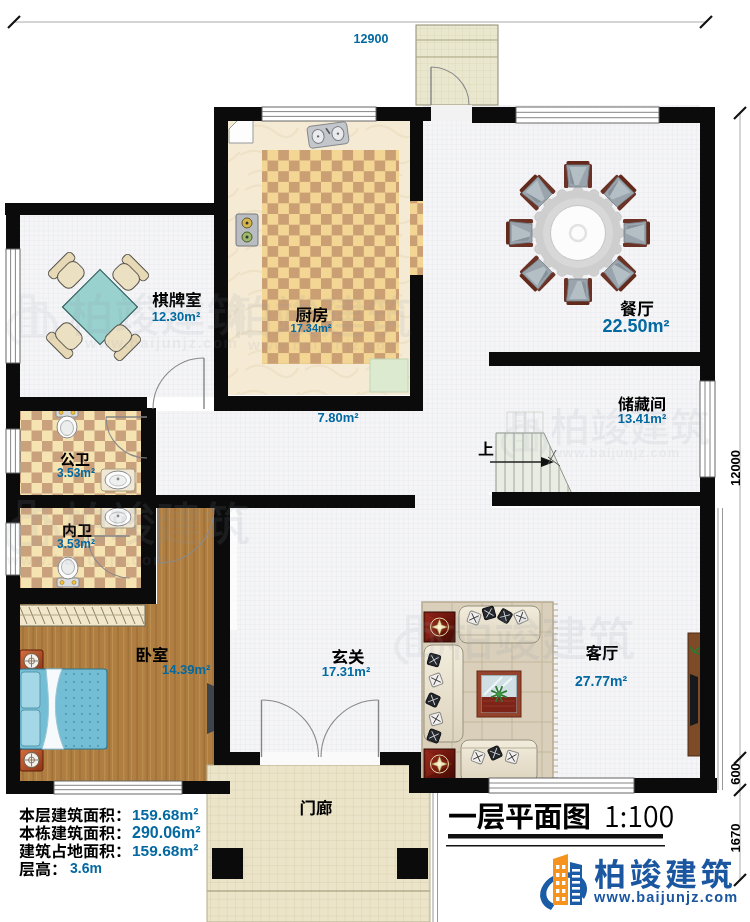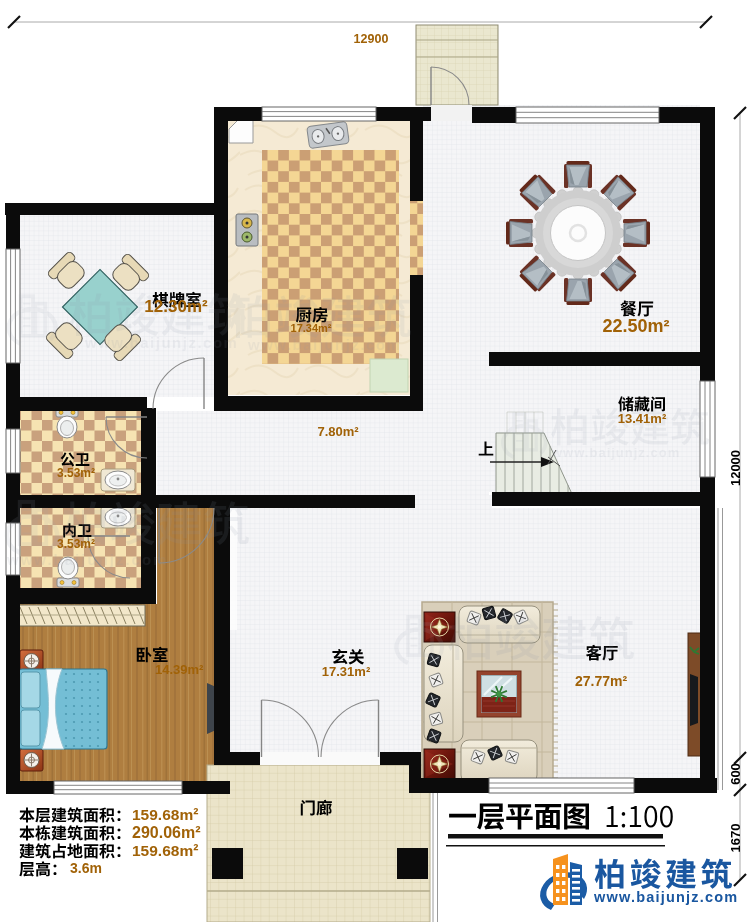--- a/index.html
+++ b/index.html
@@ -1,17 +1,17 @@
 <!DOCTYPE html>
 <html><head><meta charset="utf-8">
 <style>
 html,body{margin:0;padding:0;width:750px;height:922px;overflow:hidden;background:#fff}
 #page{position:relative;width:750px;height:922px;font-family:"Liberation Sans",sans-serif}
 #bg{position:absolute;left:0;top:0}
-.num{position:absolute;font-weight:bold;color:#a16207;white-space:nowrap;transform:translateX(-0%);line-height:1}
+.num{position:absolute;font-weight:bold;color:#0369a1;white-space:nowrap;transform:translateX(-0%);line-height:1}
 .num[style*="left:176px"],.num[style*="left:311px"],.num[style*="left:636px"],.num[style*="left:642px"],.num[style*="left:76px"],.num[style*="left:151px"],.num[style*="left:346px"],.num[style*="left:601px"],.num[style*="left:338px"],.num[style*="left:371px"]{transform:translateX(-50%)}
 .rnum{position:absolute;left:728px;font-weight:bold;font-size:13px;color:#000;transform:rotate(-90deg) translateX(-50%);transform-origin:left top;white-space:nowrap}
 </style></head>
 <body>
 <div id="page">
     <div id="bg"><svg width="750" height="922" viewBox="0 0 750 922">
 <defs>
 <pattern id="tile" width="4.8" height="4.8" patternUnits="userSpaceOnUse">
  <rect width="4.8" height="4.8" fill="#f5f5f7"></rect>
  <path d="M0 0H4.8M0 0V4.8" stroke="#e2e3e9" stroke-width="0.7" fill="none"></path>
@@ -611,30 +611,30 @@
             <path d="M30 95 A38 30 0 1 1 78 88"></path>
             <rect x="30" y="18" width="20" height="64" stroke-width="6"></rect>
             <rect x="54" y="30" width="16" height="52" stroke-width="6"></rect>
             <path d="M34 30h12M34 42h12M34 54h12M34 66h12" stroke-width="3"></path>
           </g>
           <g transform="translate(447.0,656.0)" fill="#8a93a4">
             <path d="M2.0 -30.7H17.7V-26.6H2.0ZM8.2 -39.6H12.3V4.0H8.2ZM7.9 -28.0 11.1 -27.2Q10.6 -24.4 9.8 -21.3Q9.1 -18.2 8.1 -15.2Q7.1 -12.1 6.0 -9.5Q4.9 -6.8 3.7 -4.9Q3.3 -5.9 2.6 -7.1Q1.9 -8.2 1.3 -9.0Q2.4 -10.8 3.4 -13.1Q4.4 -15.3 5.3 -17.9Q6.2 -20.5 6.9 -23.1Q7.5 -25.7 7.9 -28.0ZM12.3 -26.4Q12.6 -25.9 13.3 -24.9Q14.0 -23.9 14.7 -22.6Q15.5 -21.3 16.3 -20.0Q17.1 -18.7 17.7 -17.7Q18.3 -16.7 18.5 -16.2L15.5 -12.6Q15.0 -13.7 14.3 -15.3Q13.6 -16.9 12.8 -18.6Q12.0 -20.3 11.2 -21.8Q10.5 -23.3 10.0 -24.3ZM20.0 -31.3H42.9V3.5H38.3V-27.1H24.5V3.8H20.0ZM22.5 -17.2H40.3V-13.0H22.5ZM22.5 -3.0H40.3V1.3H22.5ZM29.0 -39.6 34.3 -39.0Q33.5 -36.3 32.5 -33.5Q31.6 -30.7 30.7 -28.8L26.6 -29.5Q27.1 -30.9 27.6 -32.7Q28.1 -34.5 28.4 -36.3Q28.8 -38.1 29.0 -39.6Z M49.4 -31.1H65.1V-27.0H49.4ZM49.1 -4.9Q52.0 -5.6 56.1 -6.5Q60.3 -7.5 64.5 -8.5L64.9 -4.4Q61.0 -3.4 57.1 -2.4Q53.2 -1.3 50.0 -0.5ZM50.8 -24.3 54.0 -25.1Q54.6 -22.4 55.1 -19.5Q55.5 -16.6 55.8 -13.8Q56.1 -11.0 56.2 -8.7L52.7 -8.0Q52.7 -10.2 52.4 -13.1Q52.1 -15.9 51.7 -18.8Q51.3 -21.8 50.8 -24.3ZM59.6 -25.3 63.5 -24.6Q63.2 -22.2 62.8 -19.7Q62.4 -17.1 62.0 -14.6Q61.6 -12.0 61.1 -9.8Q60.7 -7.5 60.3 -5.7L57.2 -6.4Q57.6 -8.2 57.9 -10.6Q58.3 -13.0 58.6 -15.5Q59.0 -18.1 59.2 -20.6Q59.5 -23.1 59.6 -25.3ZM53.7 -38.1 57.3 -39.3Q58.1 -37.7 58.9 -35.9Q59.7 -34.1 60.1 -32.7L56.4 -31.3Q56.0 -32.7 55.2 -34.6Q54.4 -36.5 53.7 -38.1ZM80.1 -36.0 83.4 -37.8Q84.8 -36.3 86.4 -34.4Q88.0 -32.6 89.4 -30.8Q90.8 -29.1 91.7 -27.8L88.3 -25.7Q87.5 -27.0 86.1 -28.8Q84.7 -30.6 83.1 -32.5Q81.6 -34.4 80.1 -36.0ZM67.5 -26.1Q67.4 -26.6 67.2 -27.3Q66.9 -28.0 66.7 -28.8Q66.4 -29.5 66.2 -30.1Q66.8 -30.2 67.4 -30.7Q68.1 -31.1 68.8 -31.9Q69.4 -32.3 70.5 -33.6Q71.6 -34.9 73.0 -36.6Q74.3 -38.3 75.4 -40.1L79.7 -38.8Q78.2 -36.8 76.6 -34.8Q75.0 -32.9 73.3 -31.2Q71.6 -29.5 70.0 -28.2V-28.2Q70.0 -28.2 69.6 -28.0Q69.2 -27.8 68.8 -27.5Q68.3 -27.1 67.9 -26.8Q67.5 -26.4 67.5 -26.1ZM67.5 -26.1 67.4 -29.3 69.6 -30.6 86.7 -32.0Q86.8 -31.2 87.1 -30.2Q87.3 -29.2 87.5 -28.6Q82.5 -28.1 79.2 -27.8Q75.8 -27.4 73.7 -27.2Q71.5 -27.0 70.3 -26.8Q69.1 -26.6 68.5 -26.5Q67.9 -26.3 67.5 -26.1ZM74.8 -19.8 78.7 -18.8Q77.0 -14.8 74.0 -11.6Q71.1 -8.3 67.8 -6.2Q67.5 -6.6 67.0 -7.1Q66.5 -7.7 65.9 -8.3Q65.3 -8.8 64.9 -9.2Q68.1 -11.0 70.7 -13.7Q73.3 -16.5 74.8 -19.8ZM84.8 -15.4H85.6L86.4 -15.6L89.2 -14.3Q87.7 -10.4 85.3 -7.4Q82.9 -4.4 79.8 -2.2Q76.7 0.0 73.1 1.6Q69.5 3.1 65.6 4.1Q65.3 3.3 64.7 2.2Q64.0 1.2 63.4 0.5Q67.0 -0.2 70.3 -1.5Q73.6 -2.8 76.5 -4.7Q79.4 -6.6 81.5 -9.1Q83.6 -11.7 84.8 -14.8ZM73.1 -13.4Q74.8 -10.0 77.6 -7.2Q80.4 -4.5 84.2 -2.5Q88.0 -0.6 92.6 0.3Q92.1 0.8 91.6 1.4Q91.1 2.1 90.6 2.8Q90.2 3.4 89.9 4.0Q85.1 2.8 81.3 0.5Q77.4 -1.8 74.5 -5.0Q71.6 -8.3 69.7 -12.4ZM74.1 -15.4H85.9V-11.9H71.5ZM80.4 -24.6 83.4 -26.9Q85.0 -25.7 86.7 -24.3Q88.5 -22.8 90.1 -21.4Q91.8 -20.0 92.8 -18.9L89.7 -16.3Q88.7 -17.5 87.2 -18.9Q85.6 -20.4 83.8 -21.9Q82.1 -23.4 80.4 -24.6ZM73.4 -26.2 77.2 -24.6Q75.9 -23.1 74.3 -21.4Q72.6 -19.7 70.9 -18.2Q69.2 -16.7 67.7 -15.5Q67.4 -15.9 66.9 -16.5Q66.3 -17.1 65.8 -17.7Q65.2 -18.3 64.8 -18.6Q67.0 -20.1 69.4 -22.1Q71.8 -24.2 73.4 -26.2Z M109.6 -29.5H138.5V-26.1H109.6ZM111.8 -16.5H136.4V-13.3H111.8ZM109.8 -10.2H138.0V-6.7H109.8ZM120.8 -39.7H125.0V-2.7H120.8ZM112.4 -35.9H135.5V-19.5H112.1V-23.0H131.6V-32.5H112.4ZM96.8 -36.9H107.5V-33.0H96.8ZM100.5 -23.5H107.5V-19.6H100.2ZM105.9 -23.5H106.7L107.5 -23.6L110.0 -23.0Q109.0 -12.7 106.1 -6.1Q103.2 0.5 98.7 3.9Q98.4 3.5 97.8 2.9Q97.2 2.4 96.6 1.8Q96.0 1.3 95.5 1.0Q99.9 -2.0 102.5 -7.9Q105.1 -13.8 105.9 -22.7ZM100.5 -16.2Q101.9 -11.4 104.2 -8.4Q106.4 -5.4 109.5 -3.8Q112.5 -2.3 116.3 -1.7Q120.0 -1.1 124.4 -1.1Q125.0 -1.1 126.5 -1.1Q128.0 -1.1 129.8 -1.1Q131.7 -1.1 133.6 -1.1Q135.4 -1.1 137.0 -1.1Q138.6 -1.1 139.4 -1.2Q139.1 -0.7 138.7 0.0Q138.4 0.7 138.1 1.5Q137.9 2.3 137.7 2.9H135.3H124.3Q119.2 2.9 115.0 2.2Q110.7 1.5 107.4 -0.4Q104.0 -2.3 101.4 -5.9Q98.9 -9.4 97.2 -15.1ZM98.4 -17.8Q98.3 -18.2 98.0 -18.9Q97.6 -19.5 97.3 -20.2Q97.0 -20.9 96.7 -21.3Q97.4 -21.5 98.2 -22.3Q99.1 -23.1 99.8 -24.3Q100.3 -25.0 101.4 -26.9Q102.5 -28.9 103.7 -31.4Q104.9 -34.0 105.8 -36.6V-36.8L107.5 -37.5L110.2 -35.7Q108.2 -31.2 105.9 -27.1Q103.6 -23.0 101.5 -20.1V-20.0Q101.5 -20.0 101.0 -19.8Q100.6 -19.6 99.9 -19.2Q99.3 -18.9 98.9 -18.5Q98.4 -18.1 98.4 -17.8Z M143.9 -23.4H160.4V-19.5H143.9ZM164.4 -23.9H178.3V-20.0H164.4ZM166.3 -13.5 169.5 -15.6Q170.8 -14.5 172.1 -13.0Q173.4 -11.6 174.5 -10.2Q175.7 -8.7 176.3 -7.6L172.8 -5.1Q172.2 -6.3 171.1 -7.7Q170.0 -9.2 168.8 -10.7Q167.5 -12.2 166.3 -13.5ZM150.0 -21.9H154.3V-5.9H150.0ZM142.8 -6.5Q145.0 -6.9 147.8 -7.4Q150.7 -8.0 153.9 -8.7Q157.1 -9.3 160.3 -10.0L160.7 -6.2Q156.2 -5.1 151.7 -4.1Q147.2 -3.1 143.7 -2.3ZM162.4 -23.9H166.7V-13.3Q166.7 -11.1 166.4 -8.8Q166.0 -6.4 165.0 -4.1Q164.1 -1.8 162.3 0.2Q160.5 2.3 157.6 3.9Q157.3 3.4 156.7 2.8Q156.1 2.2 155.5 1.6Q154.9 1.0 154.5 0.7Q157.2 -0.7 158.7 -2.4Q160.3 -4.1 161.1 -6.0Q161.9 -7.8 162.2 -9.7Q162.4 -11.6 162.4 -13.4ZM175.9 -23.9H180.2V-2.7Q180.2 -2.0 180.2 -1.5Q180.3 -1.0 180.4 -0.9Q180.7 -0.7 181.1 -0.7Q181.3 -0.7 181.6 -0.7Q181.9 -0.7 182.1 -0.7Q182.4 -0.7 182.6 -0.8Q182.9 -0.8 183.0 -0.9Q183.1 -0.9 183.2 -1.1Q183.3 -1.3 183.4 -1.7Q183.5 -2.2 183.5 -3.0Q183.6 -3.9 183.6 -5.0Q184.2 -4.5 185.2 -4.0Q186.1 -3.6 186.9 -3.3Q186.9 -2.0 186.7 -0.8Q186.6 0.4 186.4 1.0Q186.1 1.6 185.7 2.0Q185.4 2.4 184.8 2.6Q184.4 2.9 183.7 3.0Q183.0 3.1 182.4 3.1Q181.9 3.1 181.2 3.1Q180.4 3.1 179.9 3.1Q179.2 3.1 178.4 2.9Q177.6 2.7 177.0 2.1Q176.4 1.5 176.2 0.6Q175.9 -0.4 175.9 -2.9ZM149.9 -34.9H164.2V-31.2H149.9ZM168.0 -34.9H185.5V-31.2H168.0ZM150.2 -40.0 154.5 -38.9Q153.6 -36.1 152.2 -33.4Q150.9 -30.6 149.3 -28.3Q147.8 -25.9 146.1 -24.1Q145.7 -24.5 145.0 -24.9Q144.3 -25.4 143.6 -25.9Q142.9 -26.3 142.3 -26.6Q144.9 -29.0 146.9 -32.5Q149.0 -36.1 150.2 -40.0ZM168.9 -39.8 173.2 -38.8Q172.0 -34.7 170.1 -30.9Q168.3 -27.1 166.0 -24.4Q165.7 -24.8 165.0 -25.3Q164.3 -25.8 163.6 -26.2Q162.8 -26.7 162.3 -26.9Q164.5 -29.3 166.2 -32.7Q167.9 -36.1 168.9 -39.8ZM152.7 -31.9 156.3 -33.3Q157.3 -31.6 158.3 -29.6Q159.2 -27.6 159.6 -26.1L155.8 -24.5Q155.4 -26.0 154.5 -28.1Q153.7 -30.1 152.7 -31.9ZM172.6 -31.8 176.3 -33.2Q177.6 -31.6 178.8 -29.6Q180.1 -27.7 180.7 -26.2L176.8 -24.7Q176.2 -26.1 175.0 -28.1Q173.8 -30.2 172.6 -31.8Z"></path>
           </g>
         </g>
 </svg></div>
-<div class="num" style="left:176px;top:298px;font-size:17px">12.30m²</div>
+<div class="num" style="left:176px;top:310px;font-size:13px">12.30m²</div>
     <div class="num" style="left:311px;top:323px;font-size:11px">17.34m²</div>
     <div class="num" style="left:636px;top:317px;font-size:18px">22.50m²</div>
     <div class="num" style="left:642px;top:412px;font-size:13px">13.41m²</div>
     <div class="num" style="left:76px;top:467px;font-size:12px">3.53m²</div>
     <div class="num" style="left:76px;top:538px;font-size:12px">3.53m²</div>
-    <div class="num" style="left:155px;top:663px;font-size:13px">14.39m²</div>
+    <div class="num" style="left:162px;top:663px;font-size:13px">14.39m²</div>
     <div class="num" style="left:346px;top:665px;font-size:13px">17.31m²</div>
     <div class="num" style="left:601px;top:674px;font-size:14px">27.77m²</div>
-    <div class="num" style="left:338px;top:425px;font-size:13px">7.80m²</div>
+    <div class="num" style="left:338px;top:411px;font-size:13px">7.80m²</div>
     <div class="num" style="left:371px;top:33px;font-size:12.5px">12900</div>
     <div class="rnum" style="top:468px">12000</div>
     <div class="rnum" style="top:774px">600</div>
     <div class="rnum" style="top:838px">1670</div>
     <div class="num" style="left:594px;top:890px;font-size:14.5px;color:#1a57a0;letter-spacing:1.2px">www.baijunjz.com</div>
     <div class="num" style="left:132px;top:807px;font-size:15.5px">159.68m²</div>
     <div class="num" style="left:132px;top:825px;font-size:16px">290.06m²</div>
     <div class="num" style="left:132px;top:843px;font-size:15.5px">159.68m²</div>
     <div class="num" style="left:70px;top:861px;font-size:14px">3.6m</div>
 </div>

